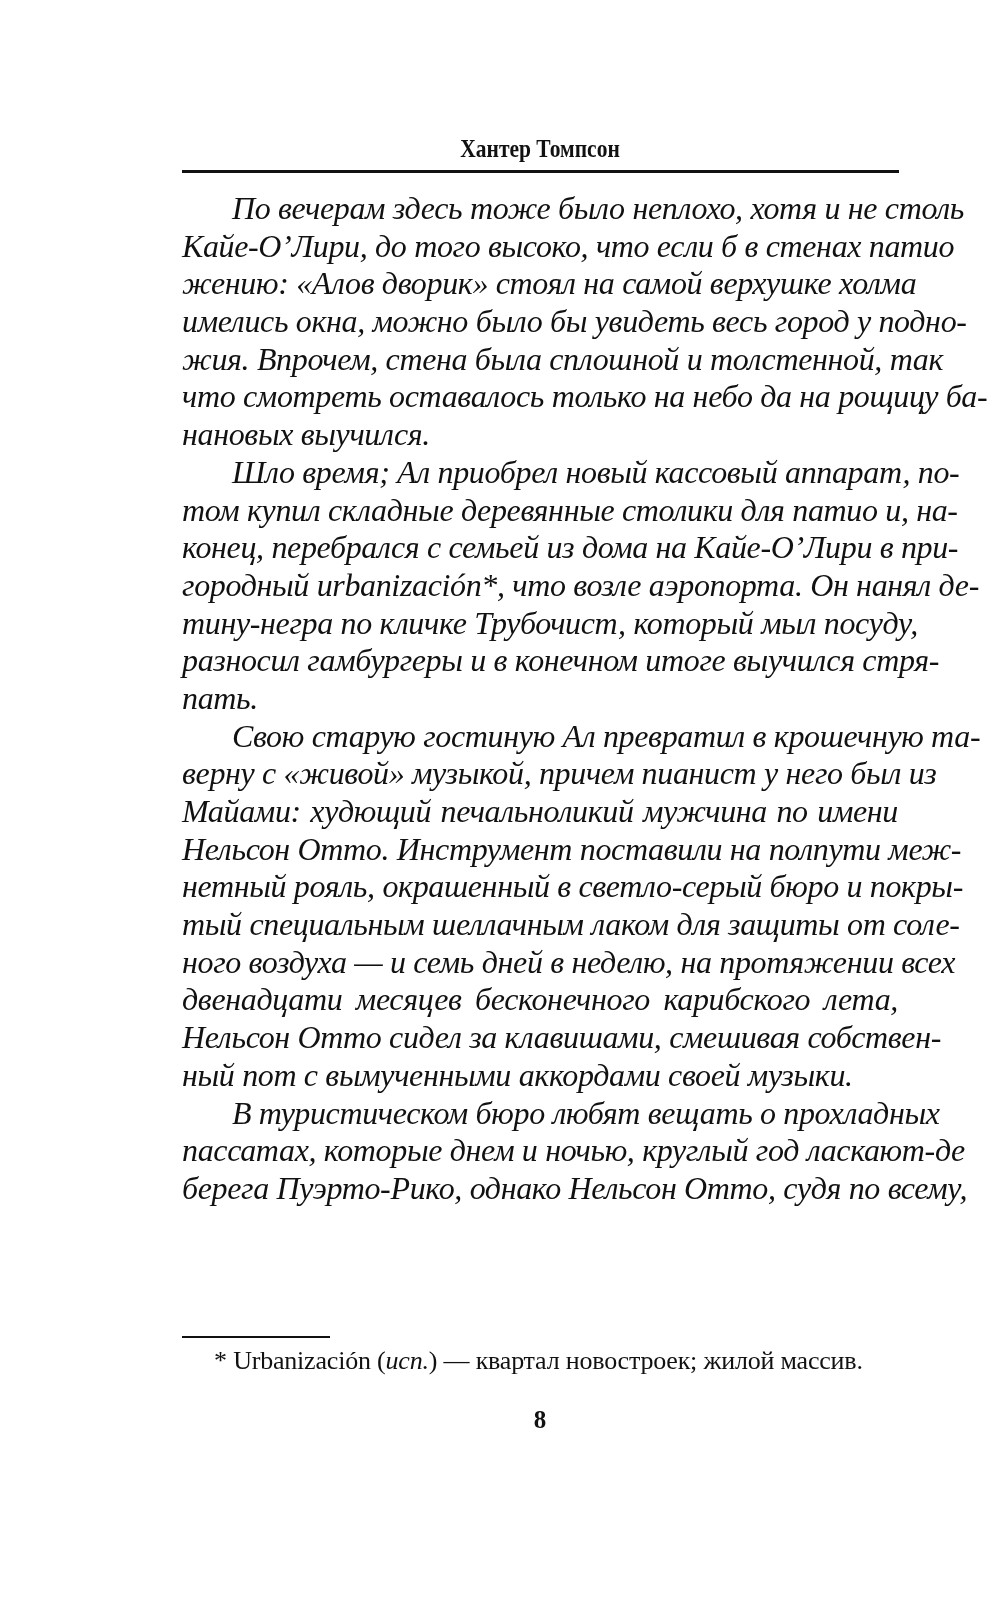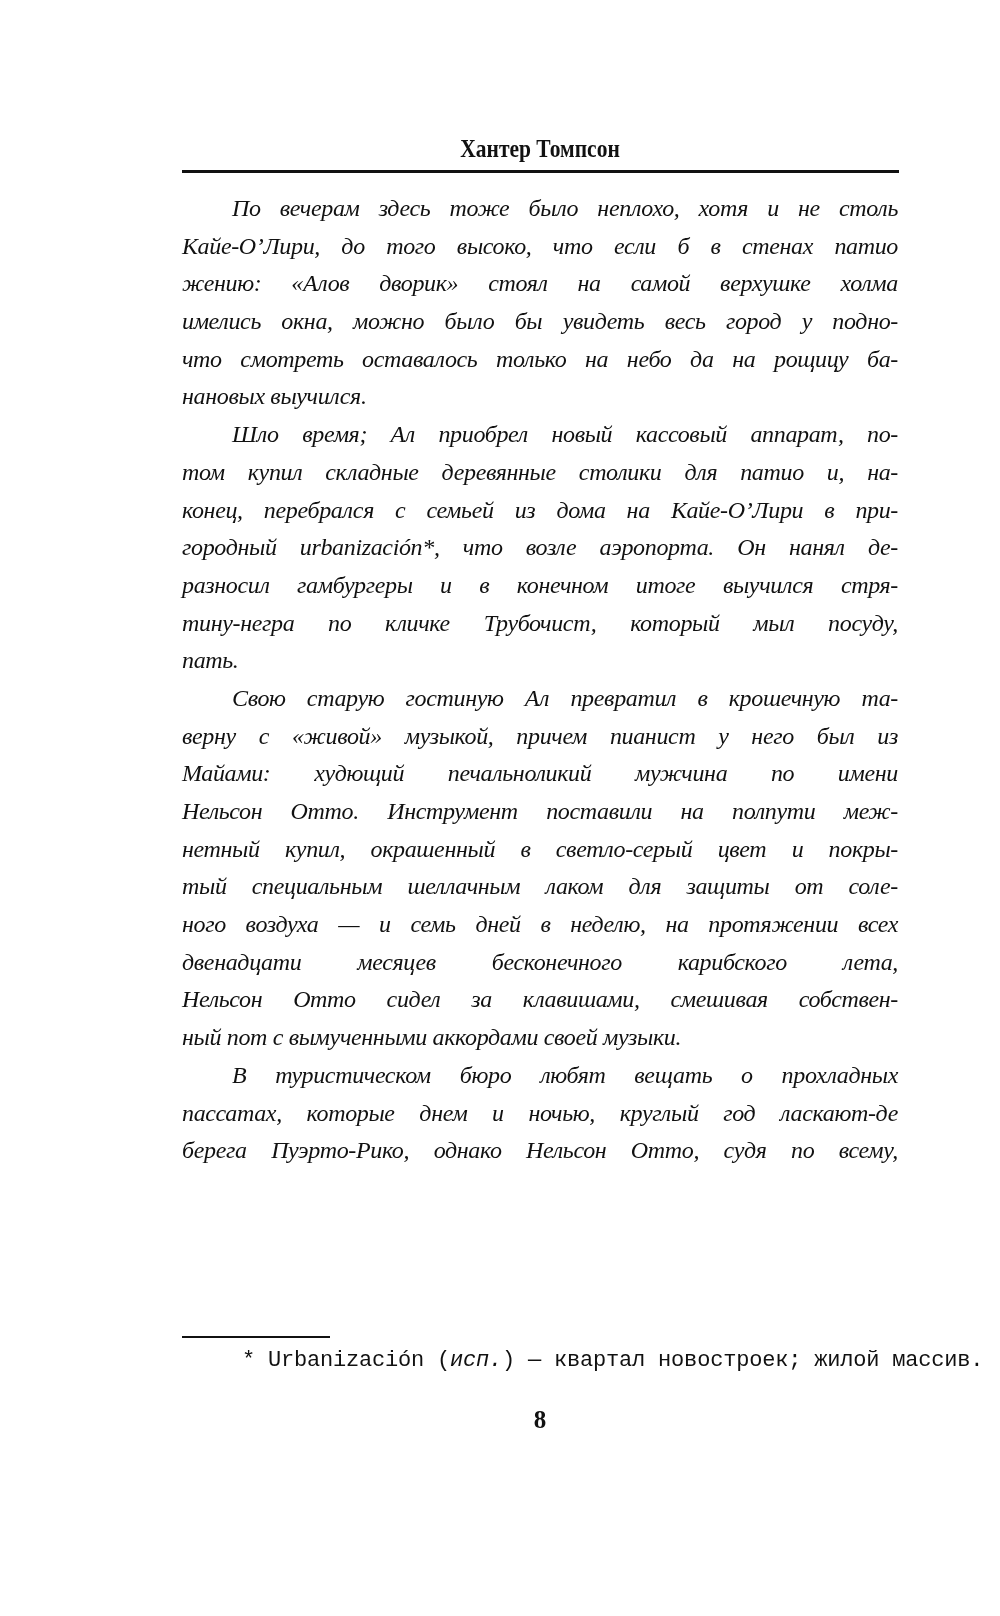--- a/index.html
+++ b/index.html
@@ -6,33 +6,33 @@
     body { width: 1000px; height: 1616px; position: relative; overflow: hidden; color: #111; }
     .page { position: absolute; left: 0; top: 0; width: 1000px; height: 1228px; margin-left: 30px; }
     .running-head {
       position: absolute; left: 152px; top: 134px; width: 716px; text-align: center;
       font-family: "Liberation Serif", serif; font-weight: bold; font-size: 25px; line-height: 30px;
       transform: scaleX(0.86); transform-origin: center;
     }
     .head-rule { position: absolute; left: 152px; top: 170px; width: 717px; height: 3px; background: #111; }
     .body-text {
       position: absolute; left: 152px; top: 190px; width: 716px;
-      font-family: "Liberation Serif", serif; font-style: italic; font-size: 24px;
+      font-family: "Liberation Serif", serif; font-style: italic; font-size: 32px;
     }
     .line {
       height: 37.7px; line-height: 37.7px; white-space: nowrap;
       text-align: justify; text-align-last: justify; display: block;
       letter-spacing: -0.35px;
     }
     .line.indent { padding-left: 50px; }
     .line.last { text-align-last: left; }
     .footnote-rule { position: absolute; left: 152px; top: 1336px; width: 148px; height: 2px; background: #111; }
     .footnote {
-      position: absolute; left: 212px; top: 1346px; width: 672px;
-      font-family: Liberation Mono, monospace; font-size: 22px; line-height: 30px; white-space: nowrap;
+      position: absolute; left: 184px; top: 1346px; width: 672px;
+      font-family: Liberation Serif, serif; font-size: 26px; line-height: 30px; white-space: nowrap;
       letter-spacing: -0.2px;
     }
     .footnote .abbr { font-style: italic; }
     .page-number {
       position: absolute; left: 460px; top: 1405px; width: 100px; text-align: center;
       font-family: "Liberation Serif", serif; font-weight: bold; font-size: 25px; line-height: 30px;
     }
   </style>
 </head>
 <body>
@@ -41,40 +41,41 @@
   <div class="running-head">Хантер Томпсон</div>
   <div class="head-rule"></div>
 
   <div class="body-text">
 
     <div>
       <span class="line indent">По вечерам здесь тоже было неплохо, хотя и не столь</span>
       <span class="line">Кайе-О’Лири, до того высоко, что если б в стенах патио</span>
       <span class="line">жению: «Алов дворик» стоял на самой верхушке холма</span>
       <span class="line">имелись окна, можно было бы увидеть весь город у подно-</span>
+      <span class="line">жия. Впрочем, стена была сплошной и толстенной, так</span>
       <span class="line">что смотреть оставалось только на небо да на рощицу ба-</span>
       <span class="line last">нановых выучился.</span>
     </div>
 
     <div>
       <span class="line indent">Шло время; Ал приобрел новый кассовый аппарат, по-</span>
       <span class="line">том купил складные деревянные столики для патио и, на-</span>
       <span class="line">конец, перебрался с семьей из дома на Кайе-О’Лири в при-</span>
       <span class="line">городный urbanización*, что возле аэропорта. Он нанял де-</span>
+      <span class="line">тину-негра по кличке Трубочист, который мыл посуду,</span>
       <span class="line">разносил гамбургеры и в конечном итоге выучился стря-</span>
-      <span class="line">тину-негра по кличке Трубочист, который мыл посуду,</span>
       <span class="line last">пать.</span>
     </div>
 
     <div>
       <span class="line indent">Свою старую гостиную Ал превратил в крошечную та-</span>
       <span class="line">верну с «живой» музыкой, причем пианист у него был из</span>
       <span class="line">Майами: худющий печальноликий мужчина по имени</span>
       <span class="line">Нельсон Отто. Инструмент поставили на полпути меж-</span>
-      <span class="line">нетный купил, окрашенный в светло-серый цвет и покры-</span>
+      <span class="line">нетный рояль, окрашенный в светло-серый бюро и покры-</span>
       <span class="line">тый специальным шеллачным лаком для защиты от соле-</span>
       <span class="line">ного воздуха — и семь дней в неделю, на протяжении всех</span>
       <span class="line">двенадцати месяцев бесконечного карибского лета,</span>
       <span class="line">Нельсон Отто сидел за клавишами, смешивая собствен-</span>
       <span class="line last">ный пот с вымученными аккордами своей музыки.</span>
     </div>
 
     <div>
       <span class="line indent">В туристическом бюро любят вещать о прохладных</span>
       <span class="line">пассатах, которые днем и ночью, круглый год ласкают-де</span>

